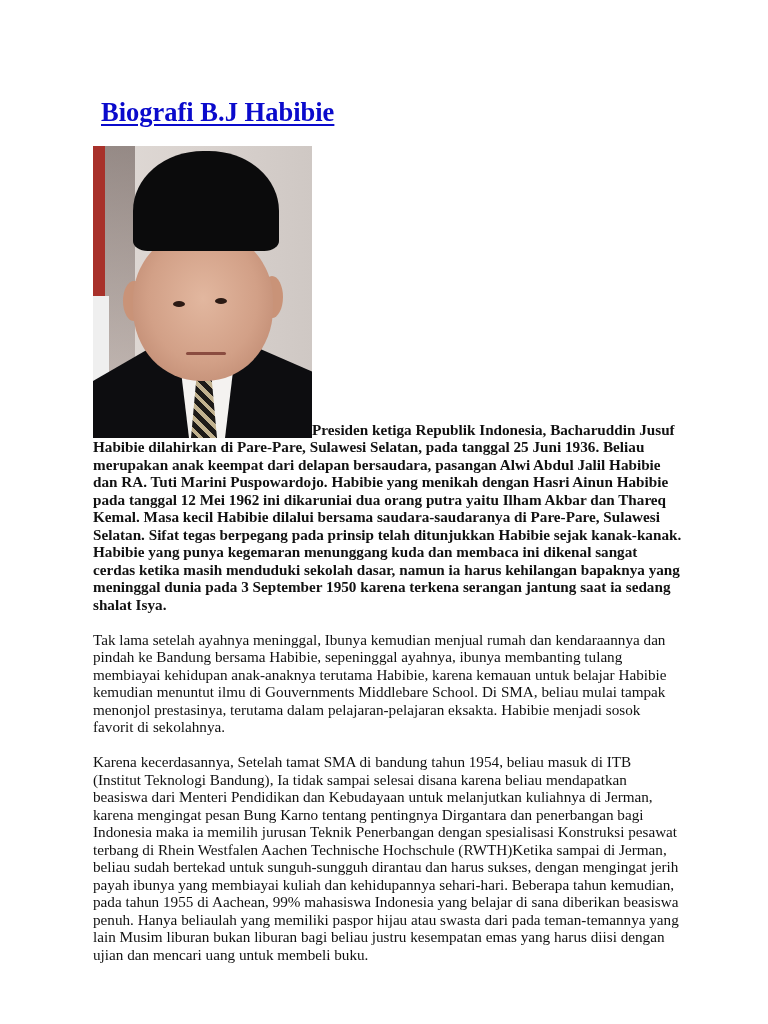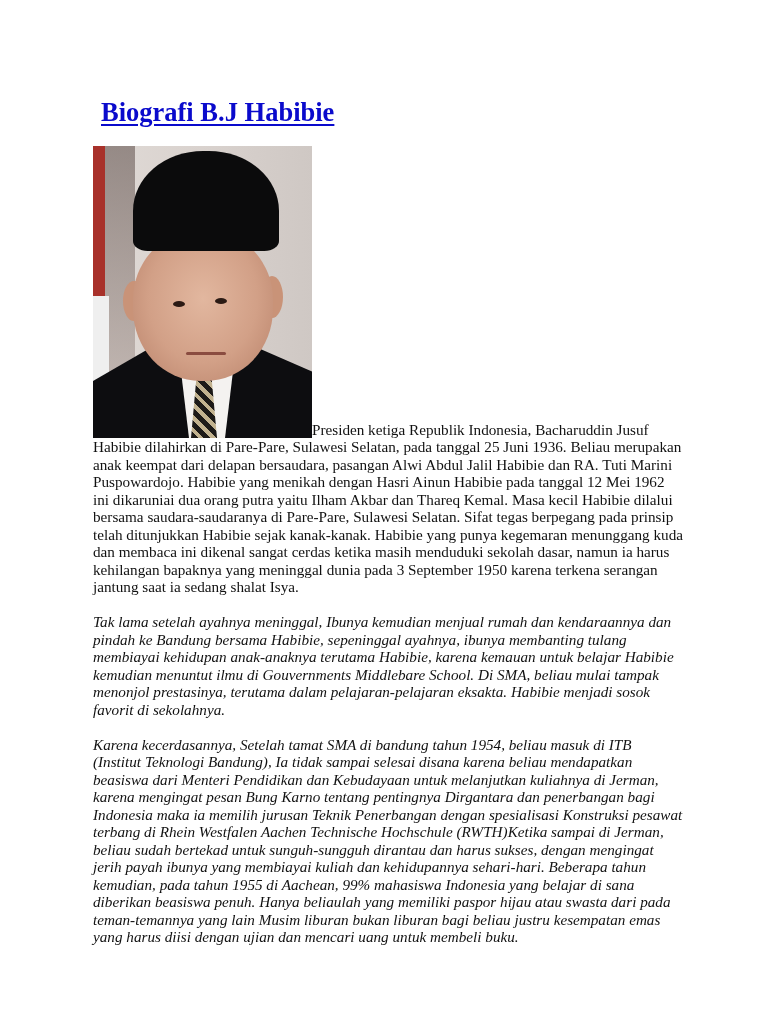--- a/index.html
+++ b/index.html
@@ -1,21 +1,21 @@
 <!DOCTYPE html>
 <html><head>
 <meta charset="utf-8">
 <style>
   html, body { margin:0; padding:0; background:#ffffff; }
   body { width:768px; height:1024px; position:relative; overflow:hidden;
          font-family:"Liberation Serif", "DejaVu Serif", serif; color:#111; }
   .page { position:absolute; left:93px; top:82px; width:590px; }
   h1.title { margin:8px; font-size:26.5px; font-weight:bold; line-height:44px; }
   h1.title a { color:#0a0acc; text-decoration:underline; text-decoration-thickness:2px; text-underline-offset:3px; }
-  .photo-line { margin-top:12px; font-size:15.2px; line-height:17.5px; }
+  .photo-line { margin-top:12px; font-size:15.2px; line-height:17.5px;font-weight:bold; }
   .photo { display:inline-block; position:relative; width:219px; height:292px; vertical-align:bottom; overflow:hidden;
            background:linear-gradient(90deg,#e0dad6 0%, #d9d2ce 50%, #cfc8c4 100%); }
   .flag-red { position:absolute; left:0; top:0; width:12px; height:150px; background:#a8312a; }
   .flag-white { position:absolute; left:0; top:150px; width:16px; height:110px; background:#efefef; }
   .bg-shade { position:absolute; left:12px; top:0; width:30px; height:292px; background:linear-gradient(180deg,#5a4a46,#b8aaa4); opacity:.55; }
   .suit { position:absolute; left:0; bottom:0; width:219px; height:95px; background:#0d0d10;
           clip-path:polygon(0 40%,30% 0,70% 0,100% 30%,100% 100%,0 100%); }
   .shirt { position:absolute; left:78px; bottom:0; width:72px; height:90px; background:#f4f2f0;
            clip-path:polygon(10% 0,90% 0,75% 100%,25% 100%); }
   .tie { position:absolute; left:98px; bottom:0; width:26px; height:58px;
@@ -25,21 +25,21 @@
   .face { position:absolute; left:40px; top:85px; width:140px; height:150px; background:radial-gradient(ellipse at 50% 45%,#e2b79f 0%,#d2a087 55%,#b78068 100%);
           border-radius:46% 46% 48% 48%; }
   .ear-l { position:absolute; left:30px; top:135px; width:22px; height:40px; background:#c99378; border-radius:50%; }
   .ear-r { position:absolute; left:168px; top:130px; width:22px; height:42px; background:#c99378; border-radius:50%; }
   .eye-l { position:absolute; left:80px; top:155px; width:12px; height:6px; background:#2b1a14; border-radius:50%; }
   .eye-r { position:absolute; left:122px; top:152px; width:12px; height:6px; background:#2b1a14; border-radius:50%; }
   .mouth { position:absolute; left:93px; top:206px; width:40px; height:3px; background:#8a4c40; border-radius:2px; }
   .peci { position:absolute; left:40px; top:5px; width:146px; height:100px; background:#0b0b0c;
           border-radius:48% 48% 10% 10% / 60% 60% 10% 10%; }
   .text { font-size:15.2px; line-height:17.5px; text-align:left; }
-  p { margin:0;font-style:italic; }
+  p { margin:0; }
   .para { margin-top:17.5px; font-size:15.2px; line-height:17.5px; }
 </style>
 </head>
 <body>
 
 <div class="page">
   <h1 class="title">
     <a>Biografi B.J Habibie </a>
   </h1>
 

